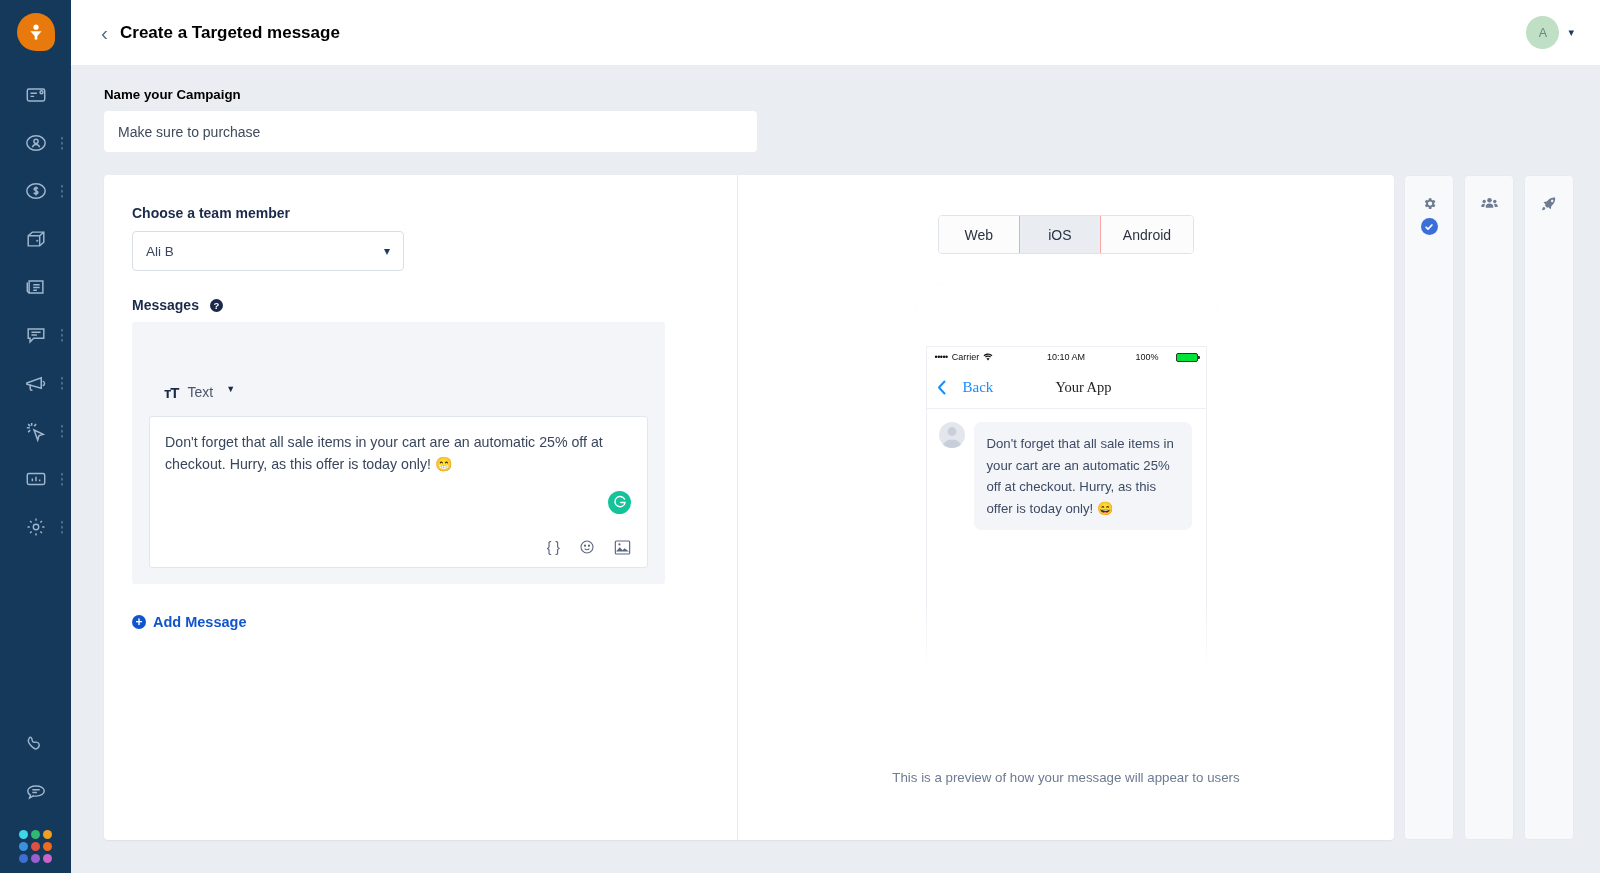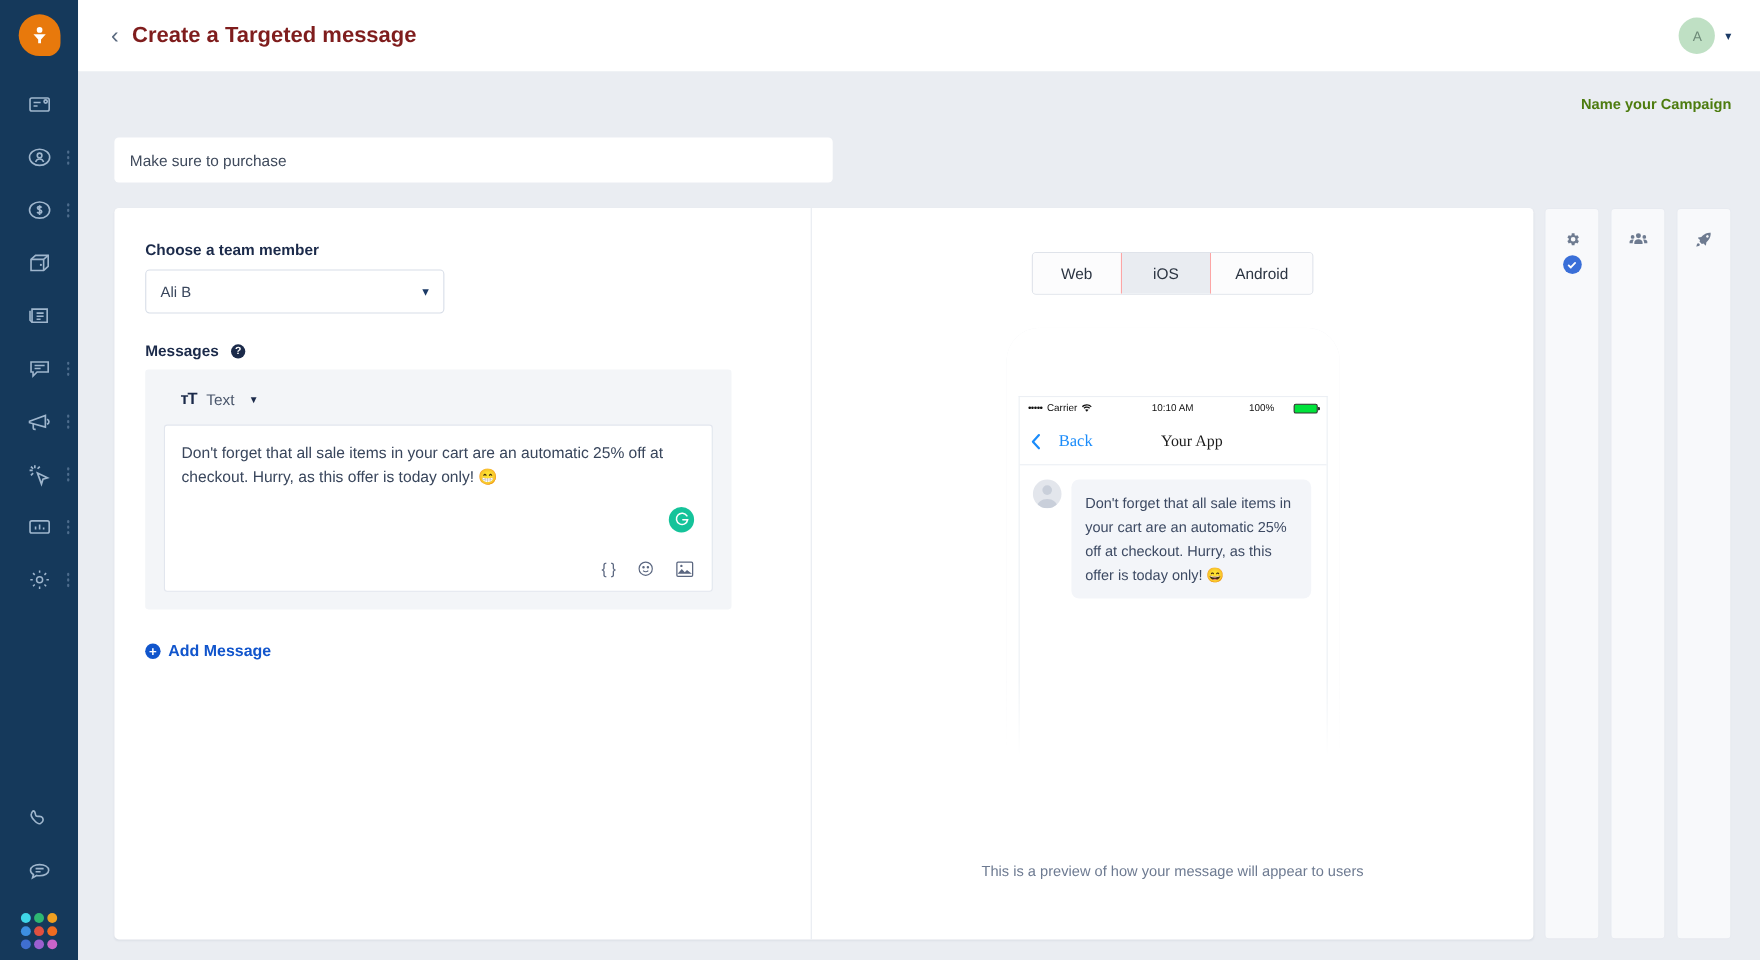--- a/index.html
+++ b/index.html
@@ -44,32 +44,32 @@
   .grid-dots { display: grid; grid-template-columns: repeat(3, 9px); gap: 3px; margin-top: 14px; }
   .grid-dots i { width: 9px; height: 9px; border-radius: 50%; display: block; }
 
   
   .main { flex: 1; height: 873px; display: flex; flex-direction: column; position: relative; }
   .topbar {
     height: 65px; background: #fff; display: flex; align-items: center;
     padding: 0 22px; flex-shrink: 0;
   }
   .back-chevron { color: #5c6b80; font-size: 21px; line-height: 1; cursor: pointer; padding: 4px 8px; }
-  .page-title { font-size: 20px; font-weight: bold; color: #7f1d1d; margin-left: 4px; }
+  .page-title { font-size: 17px; font-weight: bold; color: #000000; margin-left: 4px; }
   .topbar-right { margin-left: auto; display: flex; align-items: center; gap: 9px; padding-right: 4px; }
   .avatar {
     width: 33px; height: 33px; border-radius: 50%; background: #bfe0c4;
     display: flex; align-items: center; justify-content: center;
     font-size: 12.5px; color: #6d8a78;
   }
   .caret-down { color: #1b3a66; font-size: 11px; }
 
   
   .content { flex: 1; background: #eaedf2; padding: 22px 26px 0 33px; overflow: hidden; }
-  .field-label { font-size: 13.3px; font-weight: bold; color: #4d7c0f; margin-bottom: 23px; text-align: right; }
+  .field-label { font-size: 13.3px; font-weight: bold; color: #000000; margin-bottom: 9px; }
   .campaign-input {
     width: 653px; height: 41px; background: #fff; border: none; border-radius: 4px;
     padding: 0 14px; font-size: 14px; color: #3f4a5c;
     font-family: "Liberation Sans", sans-serif; outline: none;
   }
 
   .board { display: flex; gap: 10px; margin-top: 23px; height: 665px; }
 
   .card {
     flex: 1; background: #fff; border-radius: 4px;
@@ -102,22 +102,22 @@
     margin: 26px 0 9px 0; display: flex; align-items: center; gap: 11px;
   }
   .help-badge {
     display: inline-flex; align-items: center; justify-content: center;
     width: 13px; height: 13px; border-radius: 50%; background: #1b2a4a;
     color: #fff; font-size: 9.5px; font-weight: bold;
   }
 
   .msg-block { width: 533px; background: #f3f5f8; border-radius: 3px; padding: 16px 17px; }
   .msg-type {
-    display: flex; align-items: center; gap: 9px; padding: 2px 0 15px 15px;
-    font-size: 14px; color: #4a566b; cursor: pointer;
+    display: flex; gap: 9px; padding: 2px 0 15px 15px;
+    font-size: 14px; color: #4a566b; cursor: pointer; margin-top: 44px;
   }
   .msg-type .tt { font-weight: bold; color: #1b2a4a; font-size: 15px; letter-spacing: -1px; }
   .msg-type .tri { font-size: 9px; color: #1b2a4a; margin-left: 4px; }
 
   .textarea-box {
     background: #fff; border: 1px solid #e2e6ee; border-radius: 3px;
     height: 152px; padding: 14px 15px; position: relative;
   }
   .msg-text { font-size: 14.2px; line-height: 22px; color: #39465c; width: 100%; }
   .grammarly {

